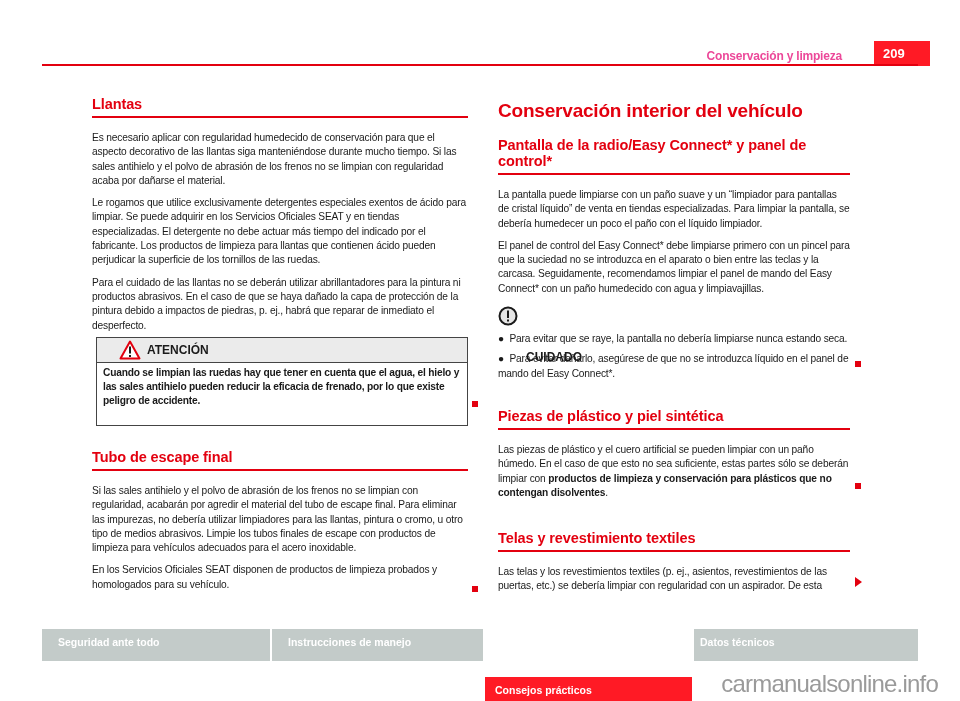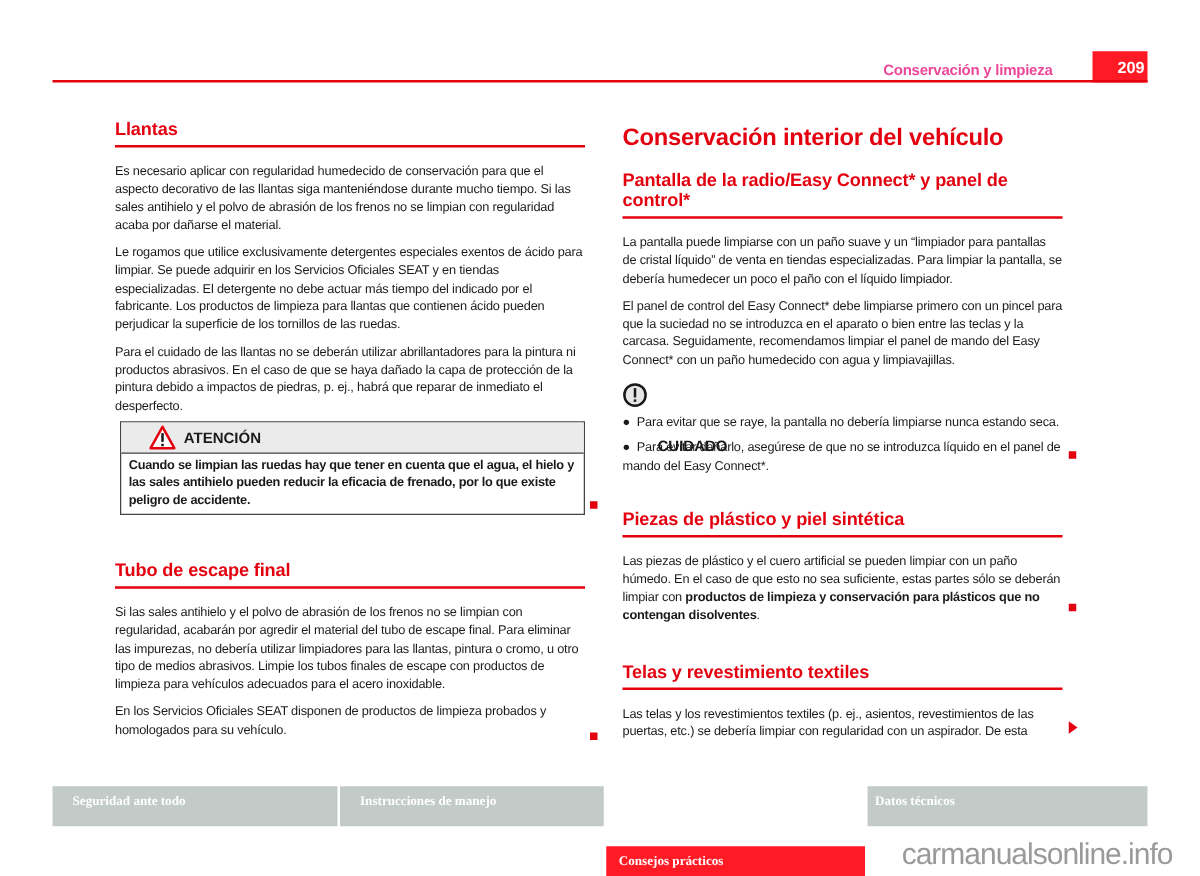--- a/index.html
+++ b/index.html
@@ -3,39 +3,39 @@
 <meta charset="utf-8">
 <style>
   html, body { margin:0; padding:0; }
   body {
     width:960px; height:701px; position:relative; overflow:hidden;
     background:#ffffff; color:#1a1a1a;
     font-family:"Liberation Sans", "DejaVu Sans", sans-serif;
   }
   .hdr-line { position:absolute; left:42px; top:64px; width:876px; height:2px; background:#e3000f; }
   .hdr-title { position:absolute; right:118px; top:49px; font-size:12px; font-weight:bold; color:#ec4899; letter-spacing:-0.2px; }
-  .hdr-page { position:absolute; left:874px; top:41px; width:44px; height:25px; background:#ff1a25; color:#fff; font-weight:bold; font-size:13px; line-height:25px; padding-left:20px; box-sizing:border-box; }
+  .hdr-page { position:absolute; left:874px; top:41px; width:56px; height:25px; background:#ff1a25; color:#fff; font-weight:bold; font-size:13px; line-height:25px; padding-left:9px; box-sizing:border-box; }
 
   .col { position:absolute; top:96px; width:376px; }
   .col.left { left:92px; }
   .col.right { left:498px; width:352px; }
 
   h2.sec { margin:0; color:#e3000f; font-size:14.5px; font-weight:bold; padding-bottom:4px; border-bottom:2px solid #e3000f; letter-spacing:-0.1px; }
   h1.big { margin:0; color:#e3000f; font-size:19px; font-weight:bold; letter-spacing:-0.2px; }
   p { margin:0; font-size:10.2px; line-height:14.3px; letter-spacing:-0.15px; color:#1a1a1a; }
   .endmark { display:inline-block; width:6px; height:6px; background:#e3000f; }
   .arrowmark { display:inline-block; width:0; height:0; border-top:5px solid transparent; border-bottom:5px solid transparent; border-left:7px solid #e3000f; }
 
-  .warn-box { position:absolute; left:96px; top:337px; width:372px; height:75px; border:1px solid #444; box-sizing:border-box; }
+  .warn-box { position:absolute; left:96px; top:337px; width:372px; height:89px; border:1px solid #444; box-sizing:border-box; }
   .warn-head { height:24px; background:#ebebeb; border-bottom:1px solid #444; position:relative; }
   .warn-head .label { position:absolute; left:50px; top:5px; font-size:12px; font-weight:bold; }
   .warn-body { padding:3px 6px; font-size:10.2px; line-height:14px; font-weight:bold; letter-spacing:-0.2px; }
 
   .caution-title { font-size:12px; font-weight:bold;margin-top:37px; }
-  .nav { position:absolute; top:629px; height:32px; background:#c3cbc9; color:#fff; font-size:10.5px; font-weight:bold; box-sizing:border-box; padding:7px 0 0 16px;font-family:Liberation Serif, serif; }
+  .nav { position:absolute; top:629px; height:32px; background:#c3cbc9; color:#fff; font-size:10.5px; font-weight:bold; box-sizing:border-box; padding:7px 0 0 16px; }
   .nav.active { background:#ff1a25; padding-left:10px;margin-top:48px; }
   .watermark { position:absolute; right:22px; top:670px; font-size:24px; color:#9a9a9a; letter-spacing:-0.8px; font-family:"Liberation Sans", sans-serif; }
 </style>
 </head>
 <body>
 
 <div class="hdr-title">Conservación y limpieza</div>
 <div class="hdr-page">209</div>
 <div class="hdr-line"></div>
 

